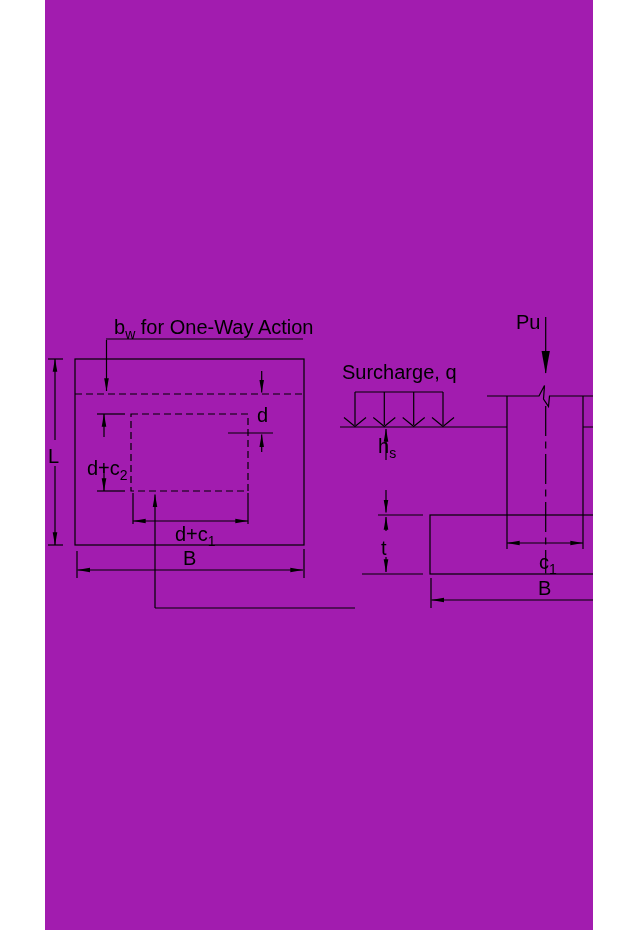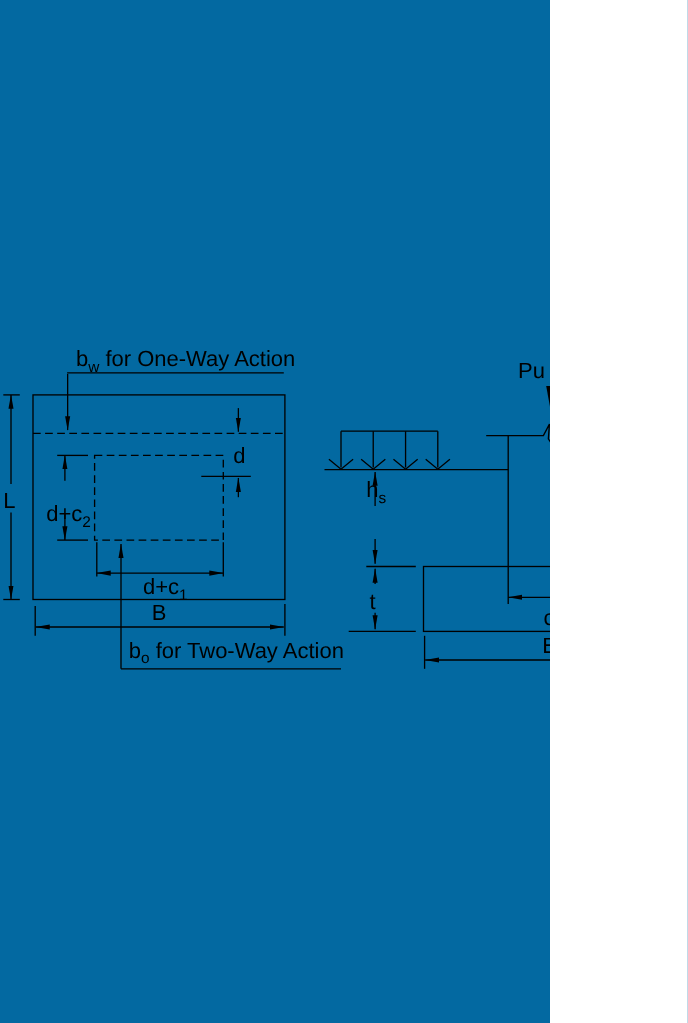--- a/index.html
+++ b/index.html
@@ -1,18 +1,18 @@
 <!DOCTYPE html>
 <html><head>
 <meta charset="utf-8">
 <style>
   html,body{margin:0;padding:0;background:#ffffff;}
   .canvas{
-    position:relative;width:500px;height:930px;background:#0369a1;
-    font-family:"Liberation Sans",sans-serif;color:#000000;overflow:hidden;
+    position:relative;width:548px;height:930px;background:#a21caf;
+    font-family:"Liberation Sans",sans-serif;color:#000000;overflow:hidden;margin-left:45px;
   }
   .canvas svg{position:absolute;left:0;top:0;}
   .lines path,.lines line,.lines rect,.lines polyline{stroke:#000;stroke-width:1.2;fill:none;}
   .lbl{position:absolute;font-size:20px;line-height:1.05;white-space:nowrap;color:#000;}
   .lbl sub{font-size:14px;line-height:0;}
   .dash{stroke-dasharray:7 4;}
   .cline{stroke-dasharray:30 5.5 7 5.5;}
 </style>
 </head>
 <body>
@@ -156,24 +156,24 @@
   <div class="lbl" style="left:3px;top:446px"><span>L</span></div>
 
   <div class="lbl" style="left:42px;top:458px"><span>d+c</span><sub>2</sub></div>
 
   <div class="lbl" style="left:212px;top:405px"><span>d</span></div>
 
   <div class="lbl" style="left:130px;top:524px"><span>d+c</span><sub>1</sub></div>
 
   <div class="lbl" style="left:138px;top:548px"><span>B</span></div>
 
-  <div class="lbl" style="left:117px;top:582px"><span>b</span><sub>o</sub><span> for Two-Way Action</span></div>
 
-  <div class="lbl" style="left:471px;top:328px"><span>Pu</span></div>
+  <div class="lbl" style="left:471px;top:312px"><span>Pu</span></div>
 
+  <div class="lbl" style="left:297px;top:362px"><span>Surcharge, q</span></div>
 
   <div class="lbl" style="left:333px;top:436px"><span>h</span><sub>s</sub></div>
 
   <div class="lbl" style="left:336px;top:538px"><span>t</span></div>
 
   <div class="lbl" style="left:494px;top:552px"><span>c</span><sub>1</sub></div>
 
   <div class="lbl" style="left:493px;top:578px"><span>B</span></div>
 
 </div>

